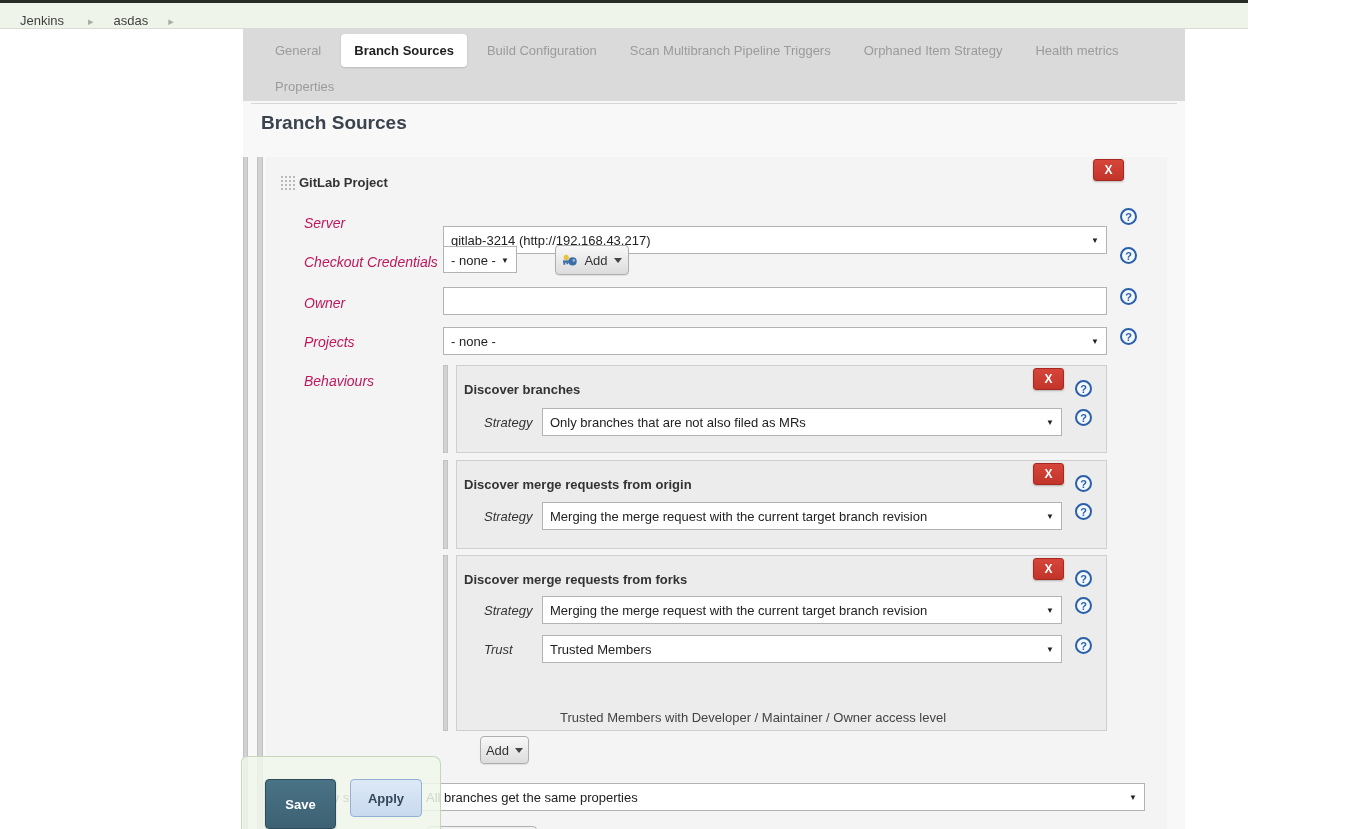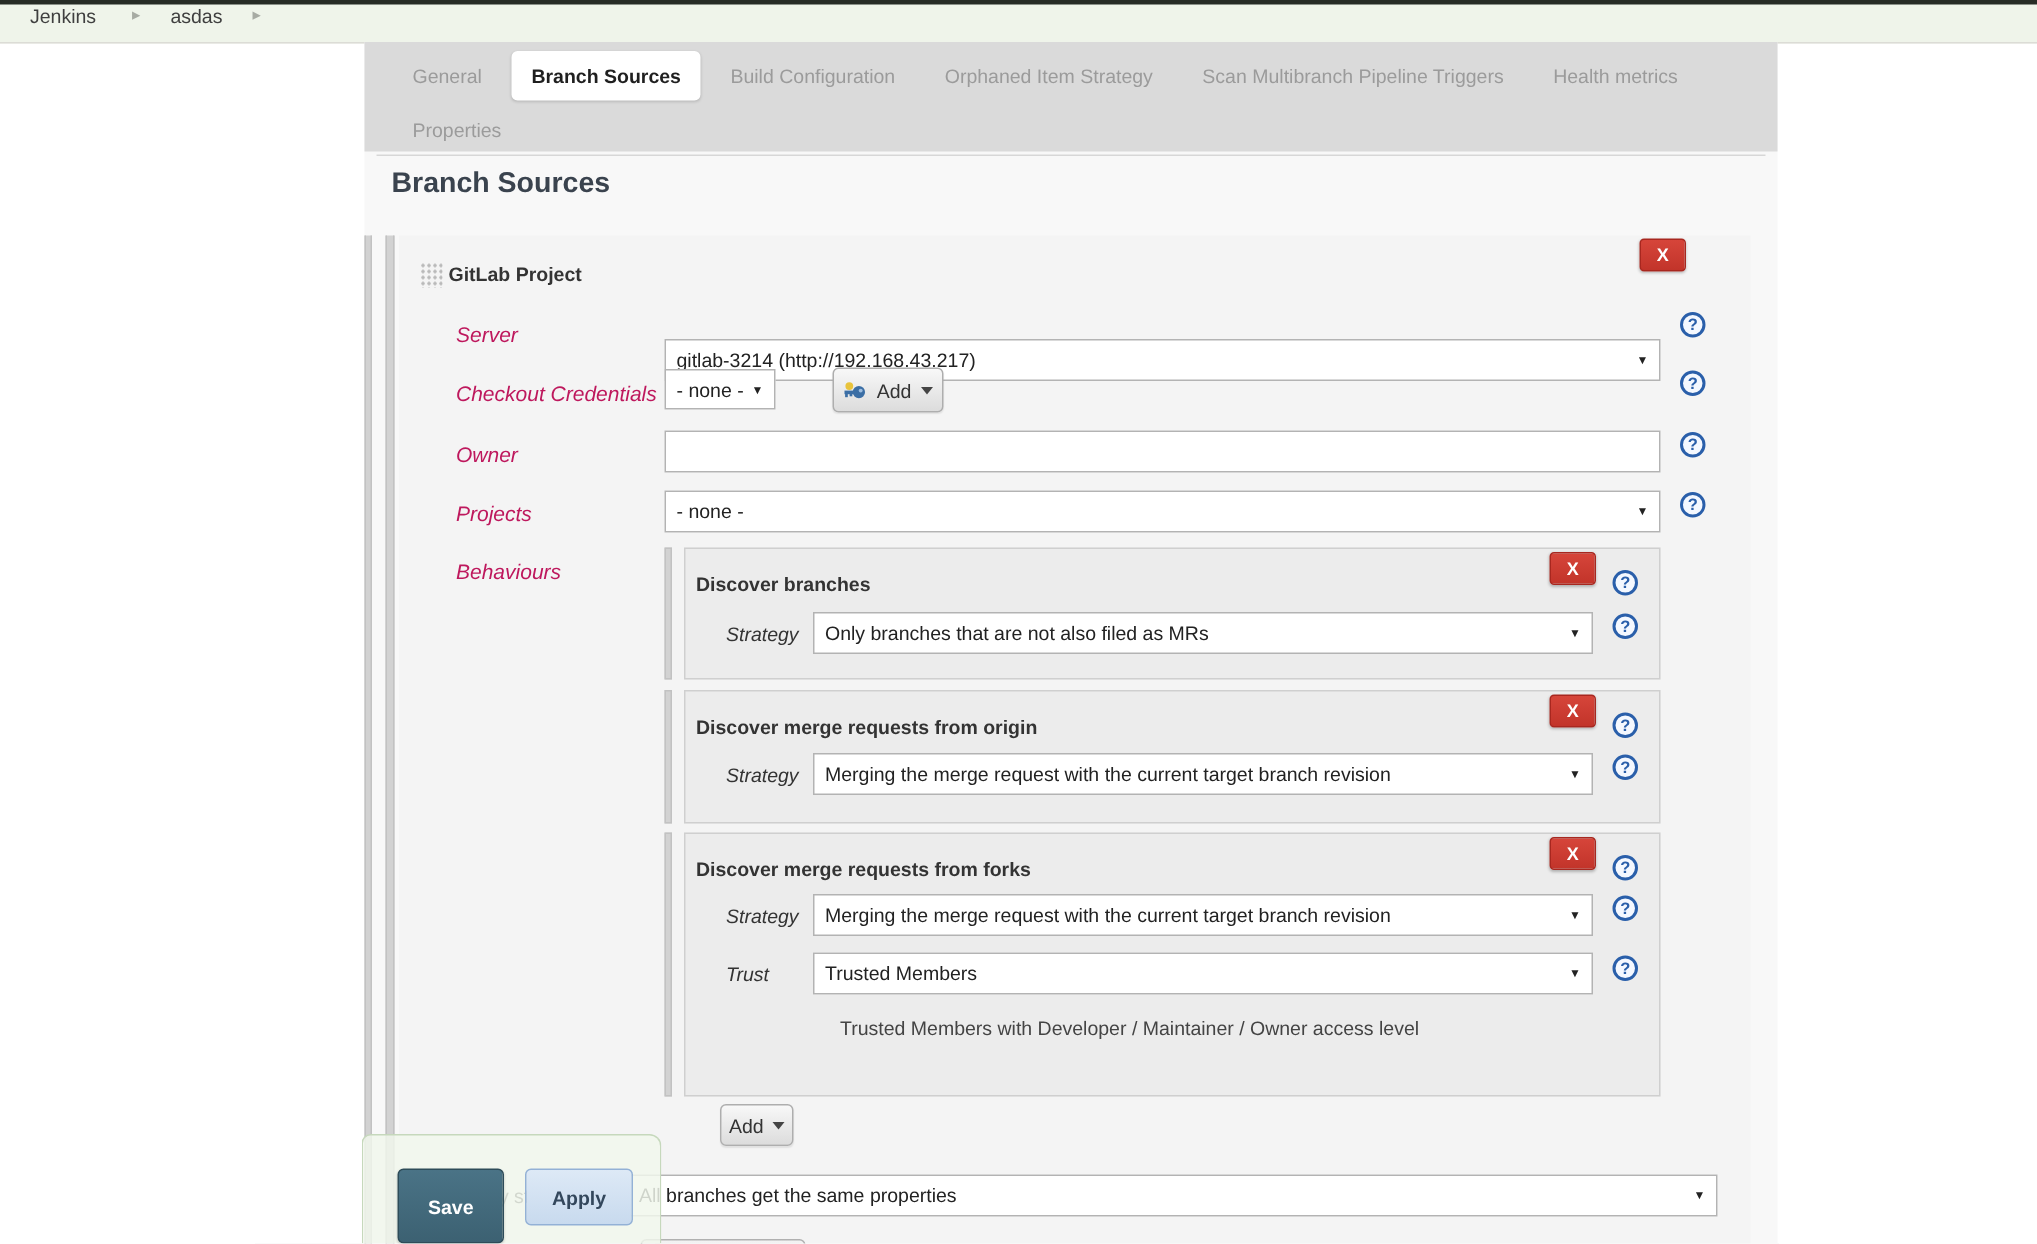--- a/index.html
+++ b/index.html
@@ -4,23 +4,23 @@
 <style>
   html,body{margin:0;padding:0;}
   body{
     width:1358px;height:829px;position:relative;overflow:hidden;
     background:#ffffff;
     font-family:"Liberation Sans","DejaVu Sans",sans-serif;
     -webkit-font-smoothing:antialiased;
   }
   
   .topbar{
-    position:absolute;left:0;top:0;width:1358px;height:25px;
+    position:absolute;left:0;top:0;width:1248px;height:25px;
     background:#eff4ea;border-top:3px solid #272c26;border-bottom:1px solid #dcdcd6;
-    display:flex;align-items:flex-start;font-size:13px;color:#3f3f3f;
+    display:flex;align-items:flex-end;font-size:13px;color:#3f3f3f;
   }
   .crumb{margin-left:20px;cursor:pointer;}
   .crumb-sep{margin-left:24px;color:#a7aba3;font-size:11px;}
   .crumb-sep.last{margin-left:20px;}
   
   .band{position:absolute;left:243px;top:28px;width:942px;height:801px;background:#f8f8f8;}
   
   .tabbar{position:absolute;left:243px;top:28px;width:942px;height:73px;background:#dadada;}
   .tabrow{display:flex;gap:7px;margin:6px 0 0 19px;align-items:flex-start;}
   .tabrow.second{margin-top:3px;}
@@ -58,21 +58,21 @@
     display:flex;align-items:center;justify-content:center;cursor:pointer;
     box-shadow:0 1px 2px rgba(0,0,0,0.25);box-sizing:border-box;}
   .hicon{position:absolute;width:17px;height:17px;border-radius:50%;background:#f4f8ff;
     border:2px solid #2a5faa;color:#2a5faa;font-size:11px;font-weight:bold;
     display:flex;align-items:center;justify-content:center;cursor:pointer;box-sizing:border-box;}
   
   .bbox{position:absolute;left:190px;width:651px;background:#ececec;border:1px solid #cfcfcf;box-sizing:border-box;}
   .bstrip{position:absolute;left:177px;width:5px;background:#d2d2d2;border:1px solid #c2c2c2;box-sizing:border-box;}
   .btitle{position:absolute;left:7px;top:16px;font-size:13px;font-weight:bold;color:#333;white-space:nowrap;}
   .blabel{position:absolute;left:27px;font-size:13px;color:#333;font-style:italic;}
-  .bnote{position:absolute;left:103px;font-size:13px;color:#444;white-space:nowrap;}
+  .bnote{position:absolute;left:103px;font-size:13px;color:#444;white-space:nowrap;margin-top:32px;}
   
   .hidden-label{position:absolute;left:290px;top:790px;font-size:13px;color:#333;}
   
   .clipbtn{position:absolute;left:427px;top:826px;width:110px;height:26px;
     background:linear-gradient(#f3f3f3,#dcdcdc);border:1px solid #b0b0b0;border-radius:4px 4px 0 0;box-sizing:border-box;cursor:pointer;}
   
   .savebar{position:absolute;left:241px;top:756px;width:200px;height:73px;
     background:rgba(241,247,236,0.84);border:1px solid #c6d8bc;border-bottom:none;
     border-radius:6px 8px 0 0;box-sizing:border-box;z-index:30;}
   .save-btn{position:absolute;left:23px;top:22px;width:71px;height:50px;
@@ -95,22 +95,22 @@
   <span class="crumb-sep last">▸</span>
 </div>
 
 <div class="band"></div>
 
 <div class="tabbar">
   <div class="tabrow">
     <div class="tab">General</div>
     <div class="tab active">Branch Sources</div>
     <div class="tab">Build Configuration</div>
+    <div class="tab">Scan Multibranch Pipeline Triggers</div>
     <div class="tab">Orphaned Item Strategy</div>
-    <div class="tab">Scan Multibranch Pipeline Triggers</div>
     <div class="tab">Health metrics</div>
   </div>
   <div class="tabrow second">
     <div class="tab">Properties</div>
   </div>
 </div>
 <div class="tab-sep-line"></div>
 
 <div class="h1">Branch Sources</div>
 

